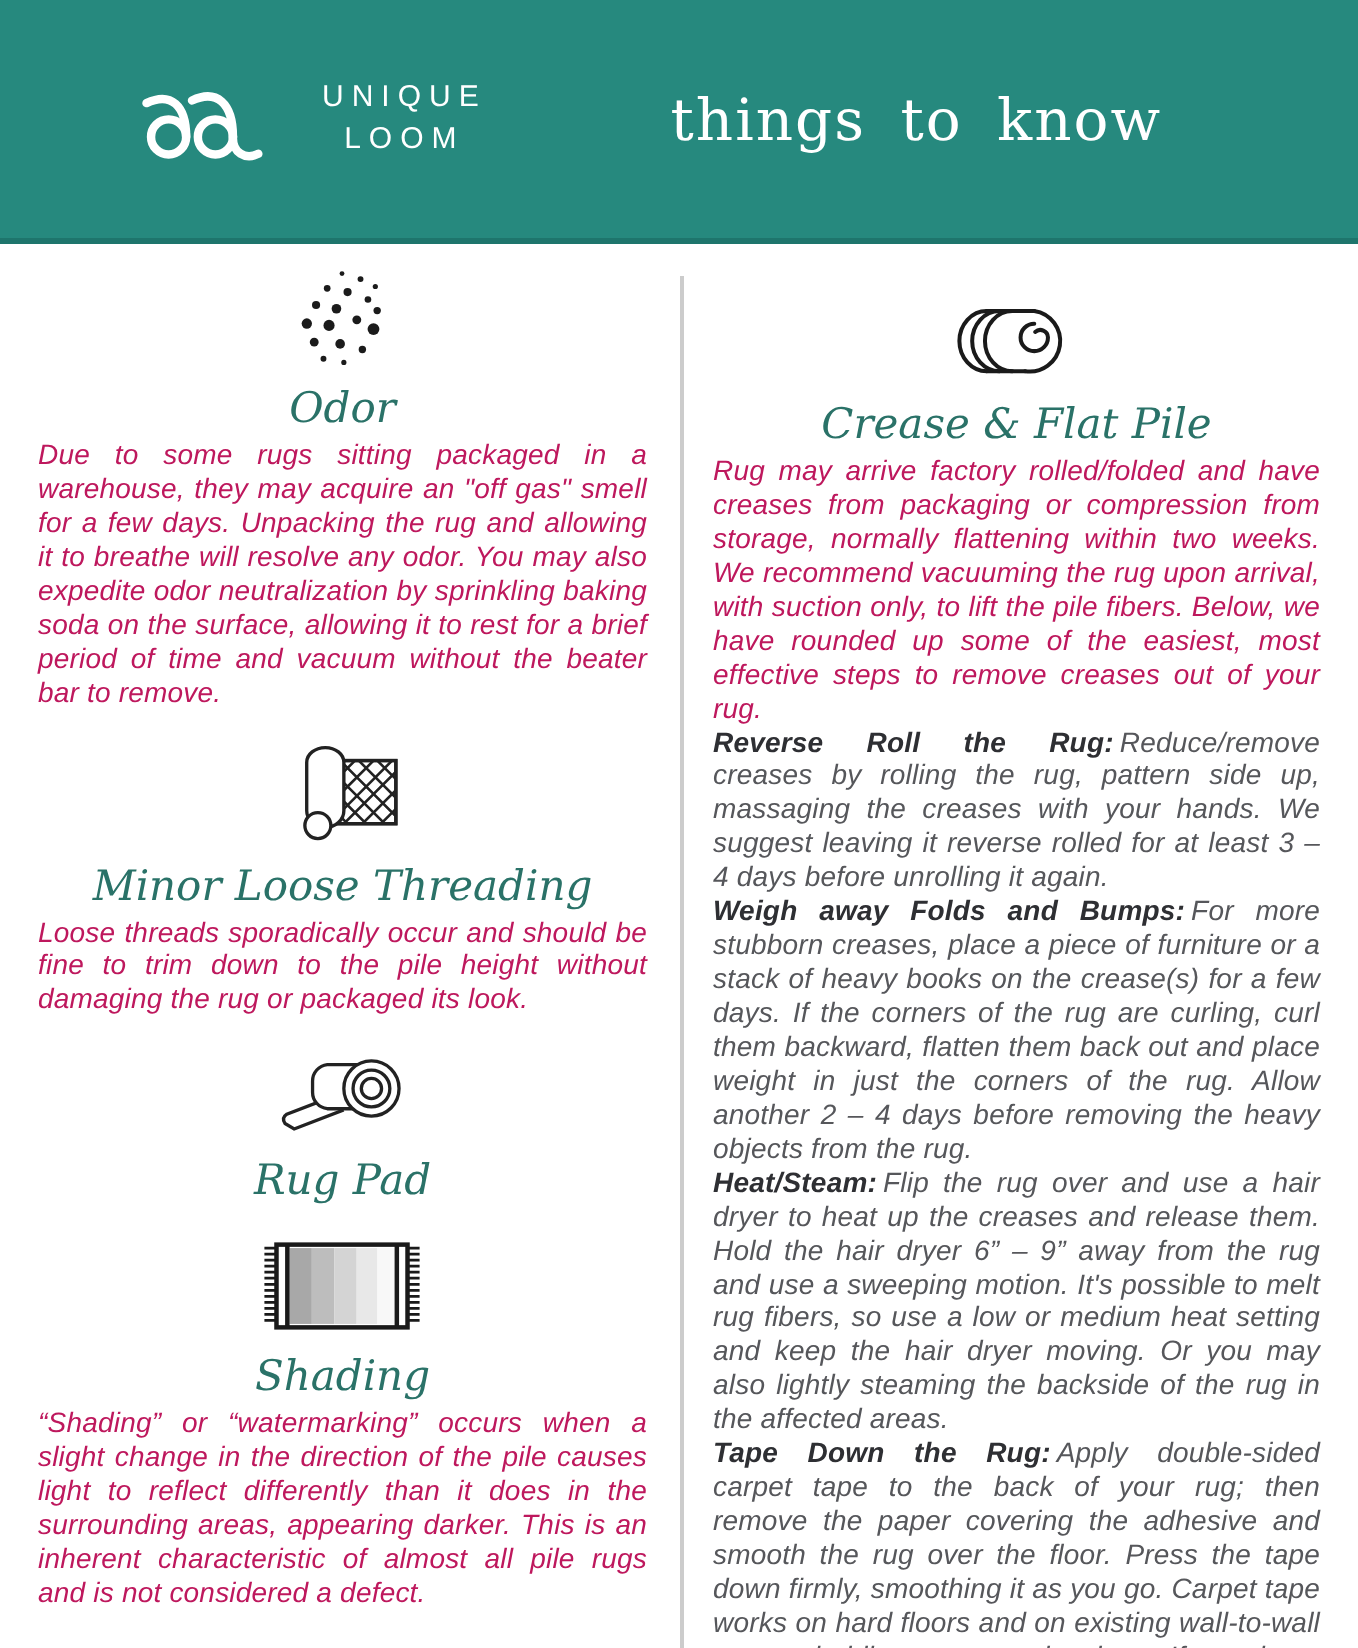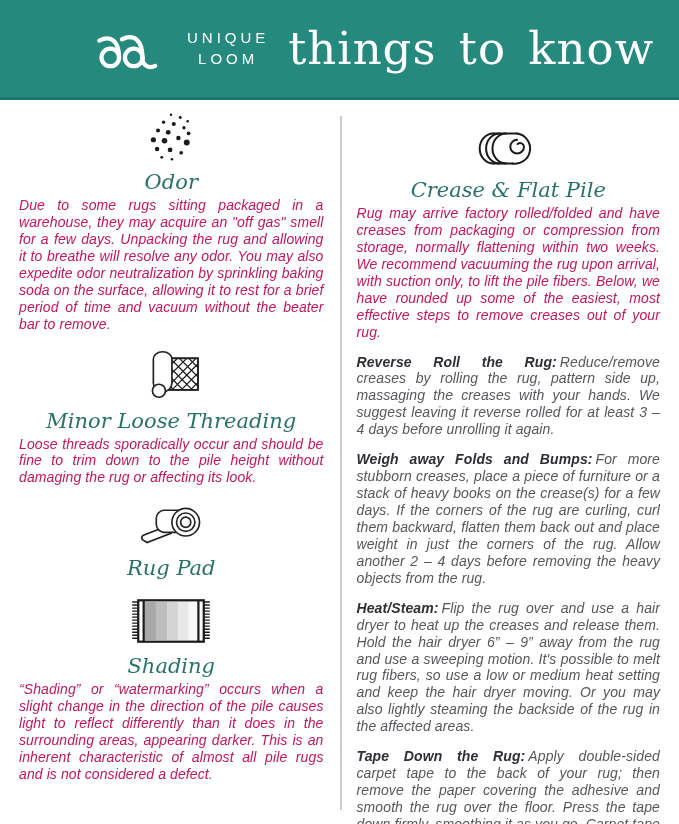--- a/index.html
+++ b/index.html
@@ -3,33 +3,33 @@
 <meta charset="utf-8">
 <style>
   * { margin:0; padding:0; box-sizing:border-box; }
   html,body { background:#ffffff; }
   .page {
     width:679px; height:824px; overflow:hidden; background:#fff;
     font-family:"Liberation Sans", sans-serif; position:relative;
   }
   
   .header {
-    height:100px; background:#26897E; display:flex; align-items:center;
-    padding-left:96px; border-bottom:3px solid #1E756C;
+    height:122px; background:#26897E; display:flex; align-items:center;
+    padding-left:70px; border-bottom:3px solid #1E756C;
   }
   .brand { display:flex; align-items:center; gap:13px; }
   .brand svg { display:block; }
   .brand-text {
     color:#fff; font-size:15px; letter-spacing:4px; line-height:1.35;
     text-align:center; font-weight:400;
   }
   .page-title {
     flex:1; text-align:center; color:#fff;
     font-family:"DejaVu Serif","Liberation Serif",serif;
-    font-size:45px; font-weight:500; letter-spacing:1px; word-spacing:7px;
+    font-size:29px; font-weight:500; letter-spacing:1px; word-spacing:7px;
     padding-right:6px;
   }
   
   .content { display:flex; position:relative; height:710px;font-style:italic; }
   .v-divider {
     position:absolute; left:50%; top:16px; bottom:0; width:2px; background:#cccccc;
   }
   .col { width:50%; padding:0 16px 0 19px; }
   .col-right { padding:0 19px 0 17px; }
   .section { text-align:center; }
@@ -38,21 +38,21 @@
     font-family:"DejaVu Serif","Liberation Serif",serif;
     color:#2A7268; font-size:21px; font-weight:500;
     margin:8px 0 3px;
   }
   .body-text {
     text-align:justify; color:#be185d; font-size:14px; line-height:1.21;
     letter-spacing:0.1px;
   }
   .tip {
     text-align:justify; color:#56575B; font-size:14px; line-height:1.21;
-    margin-top:13px; letter-spacing:0.1px;
+    letter-spacing:0.1px;
   }
   .tip b { color:#2E2F33; font-weight:bold; margin-right:3px; }
 </style>
 </head>
 <body>
 
 <div class="page">
 
   <div class="header">
     <div class="brand">
@@ -112,21 +112,21 @@
             <svg x="30" y="10" width="32" height="34">
               <path stroke="#222222" stroke-width="1.4" d="M0,10 L12,-2 M0,20 L22,-2 M0,30 L32,-2 M4,34 L34,4 M14,34 L34,14 M24,34 L34,24"></path>
               <path stroke="#222222" stroke-width="1.4" d="M20,-2 L34,12 M10,-2 L34,22 M0,-2 L34,32 M0,8 L26,34 M0,18 L16,34 M0,28 L6,34"></path>
             </svg>
             <rect x="30" y="10" width="32" height="34"></rect>
             <path d="M14,11 a10,8 0 0 1 20,0 v26 a10,9 0 0 1 -20,0 z" fill="#ffffff"></path>
             <circle cx="20" cy="45" r="7" fill="#ffffff"></circle>
           </svg>
         </div>
         <h2>Minor Loose Threading</h2>
-        <p class="body-text">Loose threads sporadically occur and should be fine to trim down to the pile height without damaging the rug or affecting its look.</p>
+        <p class="body-text">Loose threads sporadically occur and should be fine to trim down to the pile height without damaging the rug or packaged its look.</p>
       </div>
 
       <div class="section" style="margin-top:16px;">
         <div class="icon-row" style="height:46px;">
           <svg width="76" height="46" viewBox="0 0 76 50" fill="#ffffff" stroke="#222222" stroke-width="1.8">
             <path d="M8,36 Q5,38 7,41 L12,44 L38,34 L34,26 Z"></path>
             <path d="M30,9 a9,9 0 0 0 -8,9 v6 a9,9 0 0 0 8,9 h24 v-24 z"></path>
             <circle cx="54" cy="22" r="15"></circle>
             <circle cx="54" cy="22" r="10"></circle>
             <circle cx="54" cy="22" r="5.5"></circle>

